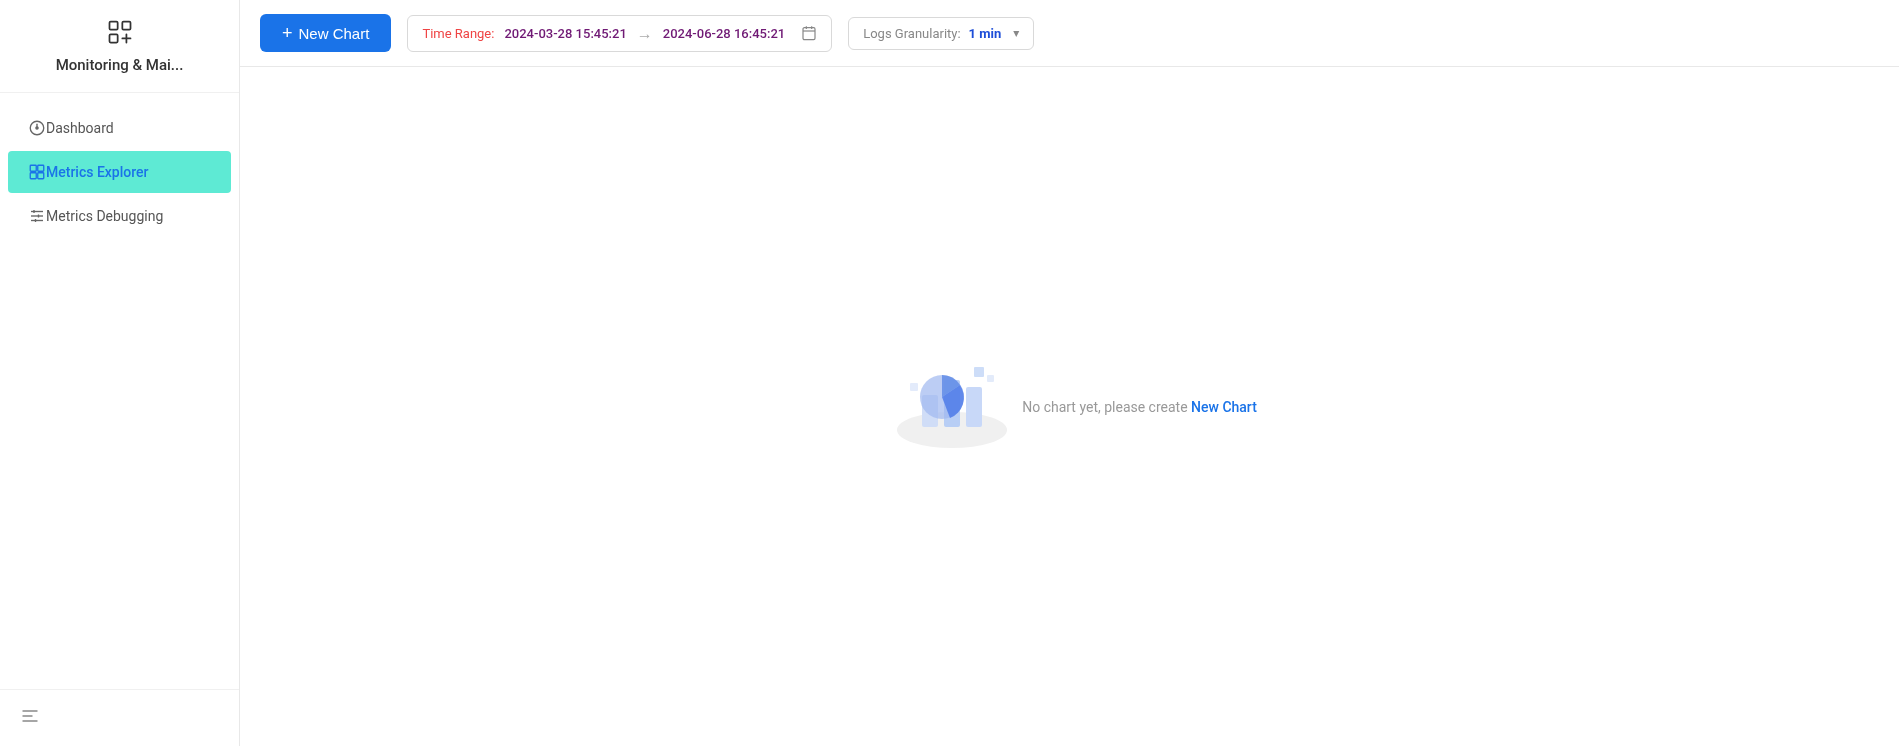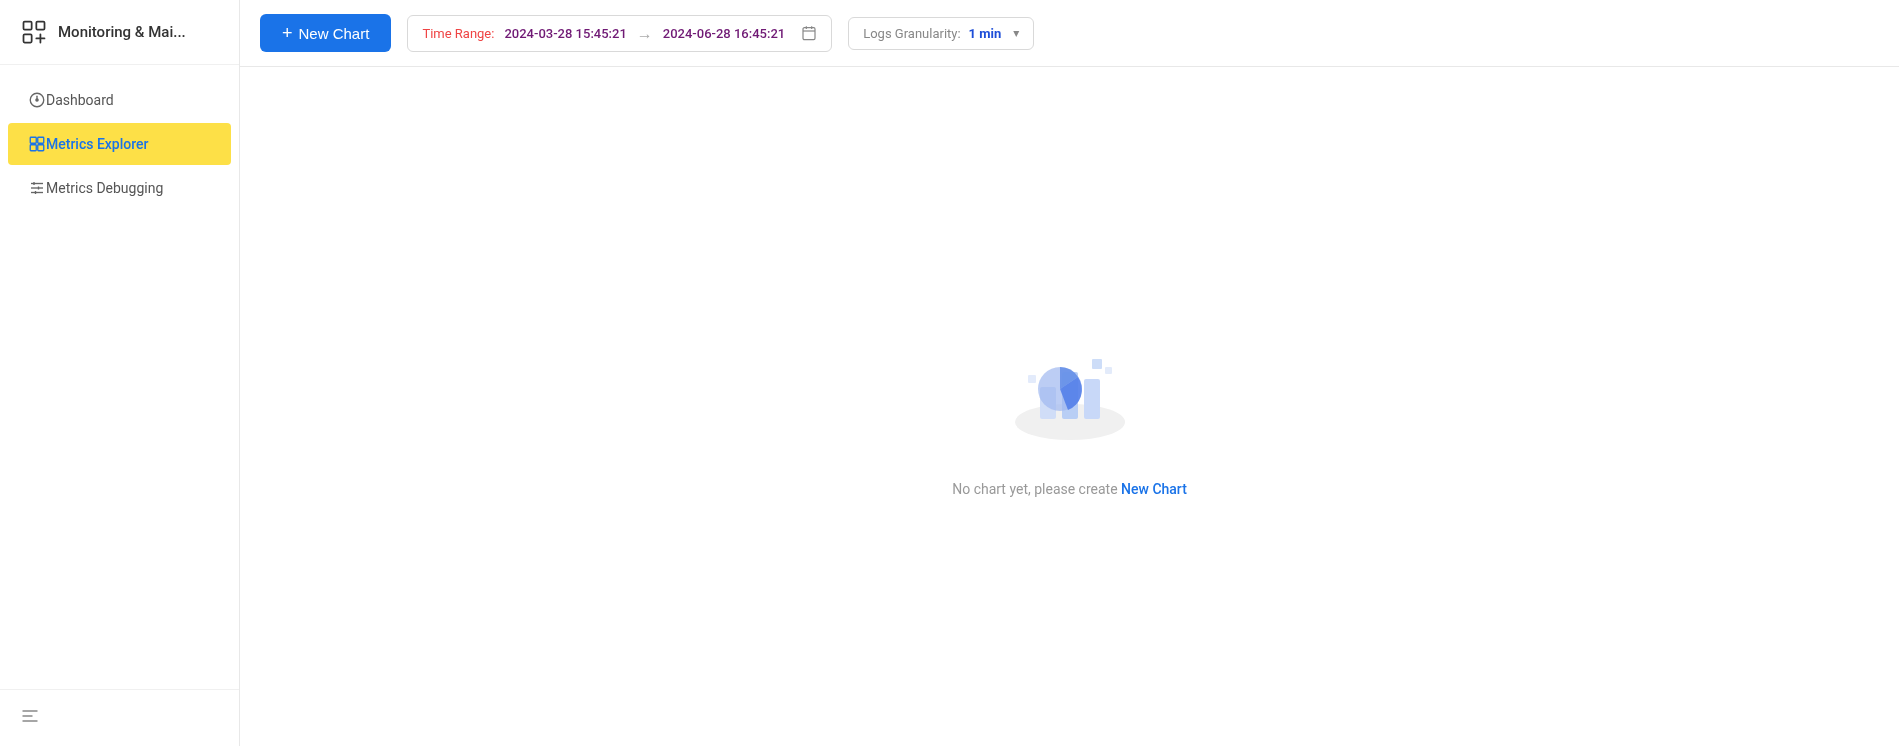--- a/index.html
+++ b/index.html
@@ -22,20 +22,21 @@
       flex-direction: column;
       height: 100%;
     }
 
     .sidebar-logo {
       display: flex;
       align-items: center;
       padding: 18px 20px;
       gap: 10px;
       border-bottom: 1px solid #f0f0f0;
+      flex-direction: column;
     }
 
     .sidebar-logo-icon {
       width: 28px;
       height: 28px;
       color: #333;
     }
 
     .sidebar-logo-text {
       font-size: 15px;
@@ -56,21 +57,21 @@
       align-items: center;
       padding: 12px 20px;
       cursor: pointer;
       color: #555;
       font-size: 14px;
       border-radius: 4px;
       margin: 2px 8px;
     }
 
     .sidebar-item.active {
-      background: #fde047;
+      background: #5eead4;
       color: #1a73e8;
       font-weight: 500;
     }
 
     .sidebar-item.active .sidebar-item-icon {
       color: #1a73e8;
     }
 
     .sidebar-item-icon {
       width: 18px;
@@ -183,21 +184,21 @@
     .chevron-down {
       color: #888;
       font-size: 12px;
       margin-left: 4px;
     }
 
     
     .content {
       flex: 1;
       display: flex;
-      flex-direction: column;
+      flex-direction: row;
       align-items: center;
       justify-content: center;
       background: #fff;
     }
 
     .empty-illustration {
       width: 140px;
       height: 140px;
       margin-bottom: 24px;
     }

